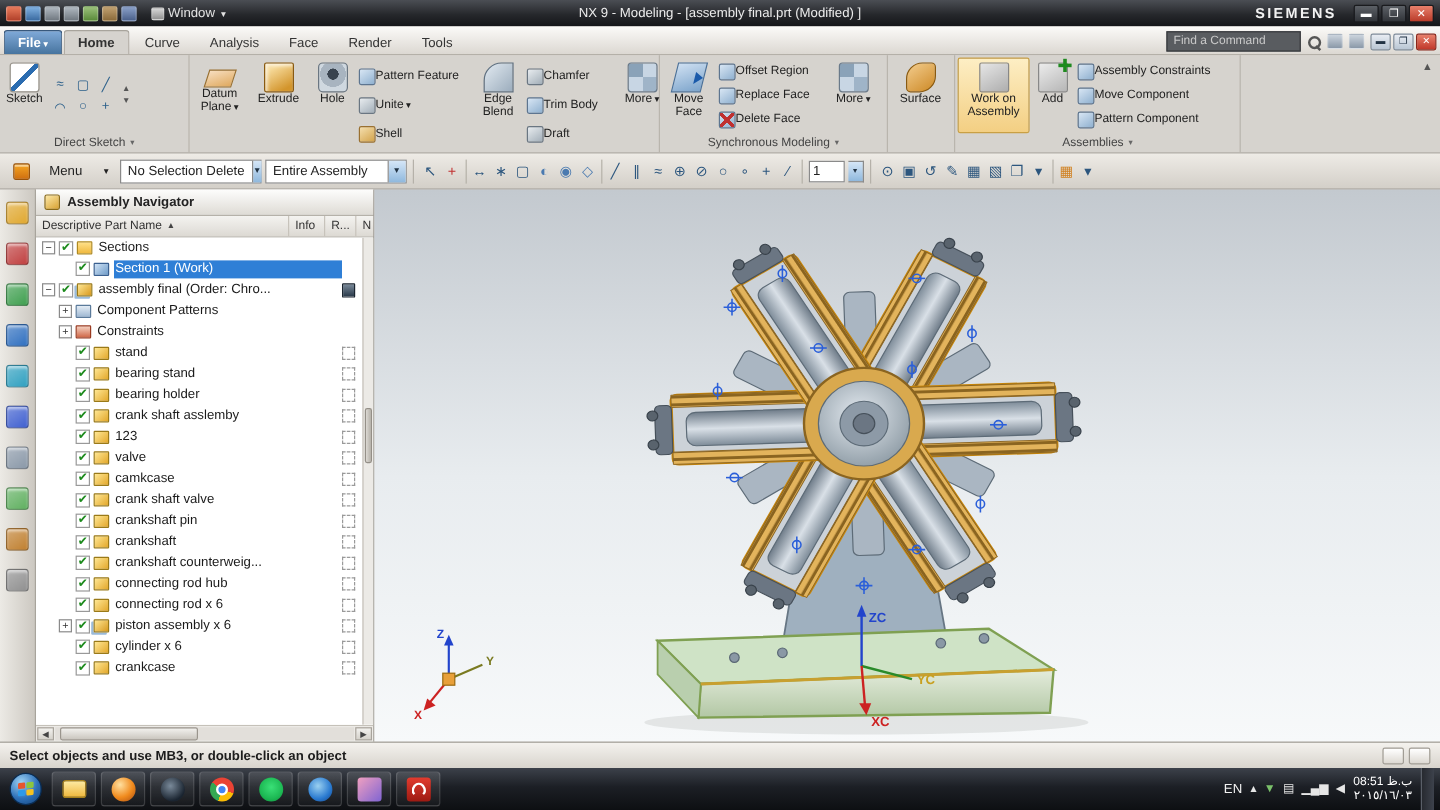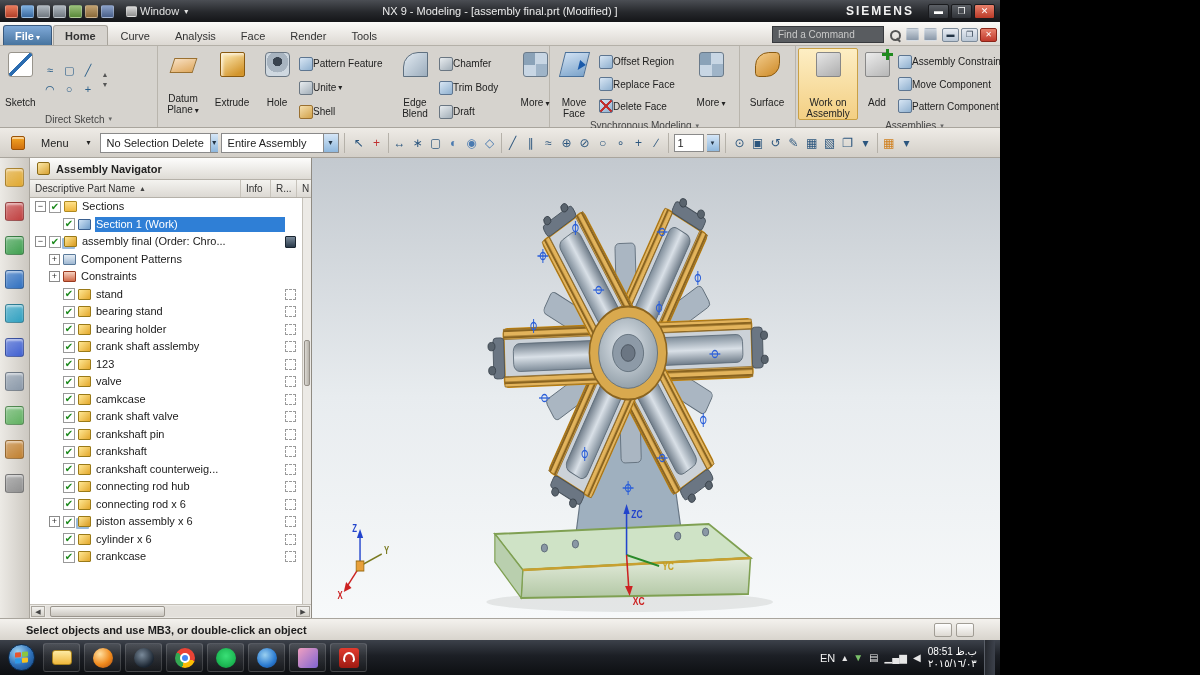--- a/index.html
+++ b/index.html
@@ -1,18 +1,18 @@
 <!DOCTYPE html>
 <html><head>
 <meta charset="utf-8">
 <style>
 *{box-sizing:border-box;margin:0;padding:0}
 html,body{width:1200px;height:675px;overflow:hidden}
 body{font-family:"Liberation Sans","DejaVu Sans",sans-serif;font-size:11px;color:#222;background:#000}
-#app{position:absolute;width:1000px;height:675px;background:#d6d3ce;overflow:hidden}
+#app{position:absolute;width:1200px;height:675px;background:#d6d3ce;overflow:hidden}
 
 
 .titlebar{position:absolute;left:0;top:0;right:0;height:22px;background:linear-gradient(#4b4e54,#26282c 55%,#141518);display:flex;align-items:center;color:#ddd;padding:0 5px;gap:4px}
 .qat{display:flex;gap:3px;align-items:center}
 .qi{width:13px;height:13px;border-radius:2px;display:inline-block;border:1px solid rgba(255,255,255,.25)}
 .window-menu{display:flex;align-items:center;gap:3px;margin-left:8px;font-size:11px;color:#e2e2e2}
 .tb-title{position:absolute;left:200px;right:200px;text-align:center;font-size:11px;color:#ececec;pointer-events:none;white-space:nowrap}
 .brand{margin-left:auto;font-weight:bold;letter-spacing:2px;color:#f2f2f2;font-size:12px}
 .winbtns{display:flex;gap:2px;margin-left:10px}
 .wb{width:21px;height:15px;display:flex;align-items:center;justify-content:center;font-size:9px;color:#fff;border-radius:2px;background:linear-gradient(#5c6066,#303338);border:1px solid #1a1b1e}
@@ -34,21 +34,21 @@
 .dw{width:17px;height:14px;display:flex;align-items:center;justify-content:center;font-size:8px;color:#234;background:linear-gradient(#e8ecf2,#b9c6d4);border:1px solid #7d8b9a;border-radius:2px}
 .dw.close{background:linear-gradient(#e8806b,#c0392b);color:#fff;border-color:#8a2518}
 
 
 .ribbon{position:absolute;left:0;top:46px;right:0;height:82px;background:#d6d3ce;border-bottom:1px solid #a9a59d;display:flex}
 .rgroup{display:flex;flex-direction:column;border-right:1px solid #b9b5ad;position:relative;flex:none}
 .rgroup-body{flex:1;display:flex;align-items:stretch;padding:2px 2px 0;gap:1px}
 .rgroup-label{height:16px;display:flex;align-items:center;justify-content:center;font-size:10px;color:#444;white-space:nowrap}
 .rgroup-label::after{content:"▾";font-size:7px;margin-left:4px;color:#666}
 .rgroup-label.noarrow::after{content:""}
-.bigbtn{display:flex;flex-direction:column;align-items:center;padding:3px 2px 0;gap:20px;border:1px solid transparent;border-radius:2px;flex:none}
+.bigbtn{display:flex;flex-direction:column;align-items:center;padding:3px 2px 0;gap:0;border:1px solid transparent;border-radius:2px;flex:none}
 .bigbtn .lbl{font-size:10px;text-align:center;line-height:11px;color:#222;white-space:pre-line}
 .bigbtn.pressed{background:linear-gradient(#fdeec4,#f3cf83);border-color:#c9a045}
 .smallcol{display:flex;flex-direction:column;justify-content:space-evenly;padding:1px 2px;flex:none}
 .smallbtn{display:flex;align-items:center;gap:0;font-size:10px;height:19px;white-space:nowrap;color:#222}
 .icb{width:25px;height:25px;position:relative;flex:none}
 .mi{width:14px;height:14px;border-radius:2px;flex:none;border:1px solid #5d7590;background:linear-gradient(145deg,#d8e6f4,#8fb0cf)}
 .mi.mi-tan{border-color:#9a7030;background:linear-gradient(145deg,#f5dfae,#d2a24a)}
 .mi.mi-steel{border-color:#6a7682;background:linear-gradient(145deg,#e8ecef,#a2aeb8)}
 .mi.mi-redx{background-image:linear-gradient(45deg,transparent 42%,#c03030 42%,#c03030 58%,transparent 58%),linear-gradient(-45deg,transparent 42%,#c03030 42%,#c03030 58%,transparent 58%),linear-gradient(145deg,#d8e6f4,#8fb0cf)}
 .ic-sketch{background:linear-gradient(135deg,#fff 0%,#fff 44%,#2b6cb0 44%,#2b6cb0 56%,#fff 56%,#fff 100%);border:1px solid #98948c;border-radius:3px}
@@ -115,21 +115,21 @@
 .hscroll{height:14px;background:#eceae6;border-top:1px solid #c5c1b9;display:flex;align-items:center;padding:0 1px;gap:1px}
 .harrow{width:14px;height:11px;display:flex;align-items:center;justify-content:center;font-size:7px;color:#444;background:linear-gradient(#f2f1ee,#d5d2cb);border:1px solid #a8a49c}
 .htrack{flex:1;height:11px;position:relative;background:#e2dfda}
 .hthumb{position:absolute;left:4px;width:46%;top:0;bottom:0;background:linear-gradient(#f2f1ee,#cac6bf);border:1px solid #9a958d;border-radius:2px}
 
 
 .viewport{flex:1;position:relative;background:linear-gradient(#c3c9cf,#e8ecef 52%,#f7f9fa)}
 .viewport svg{position:absolute;inset:0;width:100%;height:100%}
 
 
-.statusbar{position:absolute;left:0;right:0;bottom:35px;height:22px;background:linear-gradient(#f4f2ee,#d8d4cd);border-top:1px solid #a9a59d;display:flex;align-items:center;padding:0 26px;font-size:11px;font-weight:bold;color:#1c1c1c}
+.statusbar{position:absolute;left:0;right:0;bottom:35px;height:22px;background:linear-gradient(#f4f2ee,#d8d4cd);border-top:1px solid #a9a59d;display:flex;align-items:center;padding:0 8px;font-size:11px;font-weight:bold;color:#1c1c1c}
 .sb-right{margin-left:auto;display:flex;gap:4px;align-items:center}
 .sbx{width:18px;height:14px;border:1px solid #a19d95;background:linear-gradient(#fff,#ddd9d2);border-radius:2px}
 
 
 .taskbar{position:absolute;left:0;right:0;bottom:0;height:35px;background:linear-gradient(#3c414a,#1c1f25 45%,#0d0f12);display:flex;align-items:center;padding:0 3px;gap:4px}
 .startorb{width:36px;height:31px;display:flex;align-items:center;justify-content:center;flex:none}
 .orb{width:27px;height:27px;border-radius:50%;background:radial-gradient(circle at 35% 28%,#9fd4f5,#2e70b8 55%,#123f74);border:1px solid #0a2c52;display:flex;align-items:center;justify-content:center}
 .flag{display:grid;grid-template-columns:6px 6px;grid-auto-rows:5px;gap:1px;transform:skewY(-6deg)}
 .flag i{display:block;border-radius:1px}
 .flag i:nth-child(1){background:#e8552e}.flag i:nth-child(2){background:#8cc63e}

